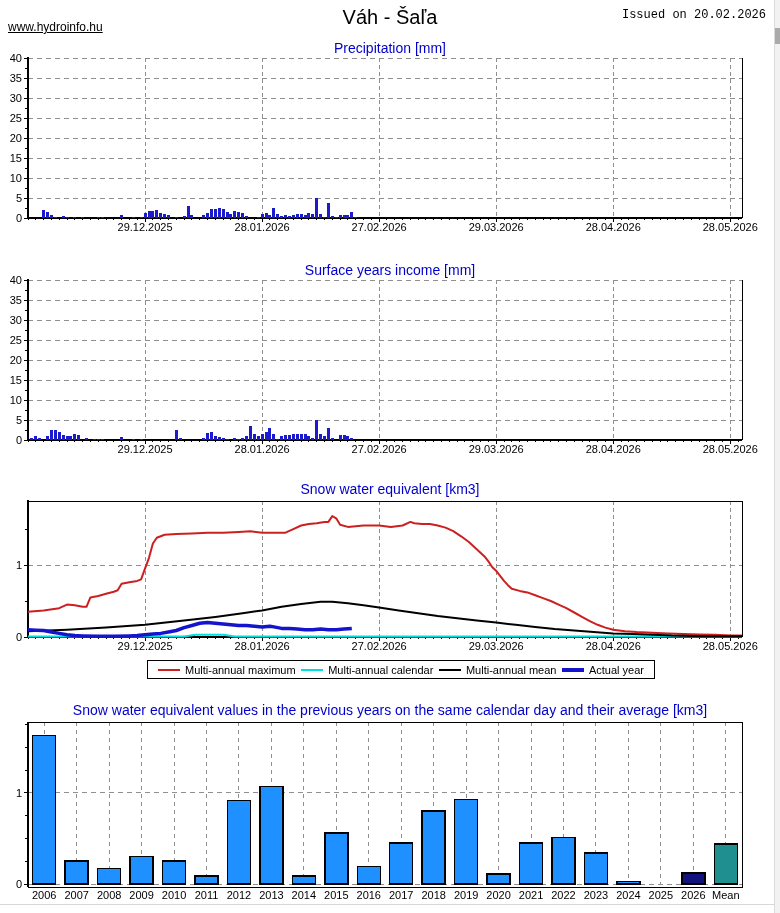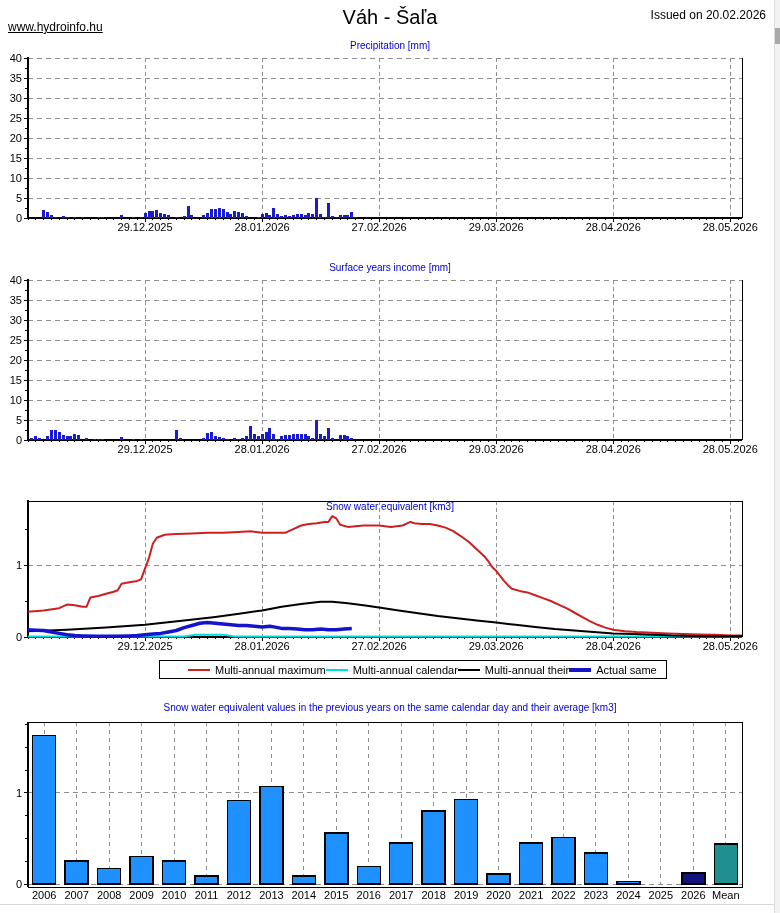--- a/index.html
+++ b/index.html
@@ -1,27 +1,27 @@
 <!DOCTYPE html>
 <html><head>
 <meta charset="utf-8">
 <style>
   html,body{margin:0;padding:0;background:#fff;}
   body{width:780px;height:913px;position:relative;font-family:"Liberation Sans",sans-serif;color:#000;overflow:hidden;}
   .hdr-site{position:absolute;left:8px;top:20px;font-size:12px;text-decoration:underline;}
   .hdr-title{position:absolute;left:0;top:6px;width:100%;text-align:center;font-size:20px;}
-  .hdr-issued{position:absolute;right:14px;top:8px;font-size:12px;}
-  .chart-title{position:absolute;left:0;width:100%;text-align:center;font-size:10px;color:#0000cc;}
-  #t0{top:40px}#t1{top:262px}#t2{top:501px}#t3{top:702px}
+  .hdr-issued{position:absolute;right:14px;top:8px;font-size:12px;font-family:Liberation Mono, monospace;}
+  .chart-title{position:absolute;left:0;width:100%;text-align:center;font-size:14px;color:#0000cc;}
+  #t0{top:40px}#t1{top:262px}#t2{top:481px}#t3{top:702px}
   svg{position:absolute;left:0;display:block;}
   #c0{top:52px}#c1{top:274px}#c2{top:495px}#c3{top:714px}
   svg text{font-family:"Liberation Sans",sans-serif;font-size:11px;fill:#000;}
   .legend{position:absolute;left:147px;top:660px;width:508px;height:19px;border:1px solid #000;
           background:#fff;display:flex;align-items:center;justify-content:space-between;
-          padding:0 28px;box-sizing:border-box;margin-left:12px;}
+          padding:0 10px;box-sizing:border-box;}
   .legend .li{display:flex;align-items:center;font-size:11px;white-space:nowrap;}
   .legend .sw{display:inline-block;width:22px;margin-right:5px;}
   .scroll-track{position:absolute;right:0;top:0;width:5px;height:913px;background:#f2f2f2;border-left:1px solid #dcdcdc;}
   .scroll-thumb{position:absolute;right:0;top:28px;width:5px;height:16px;background:#aaa;}
   .bottom-edge{position:absolute;left:0;top:904px;width:780px;height:1px;background:#d8d8d8;}
 </style>
 </head>
 <body>
 
 <div class="hdr-site">www.hydroinfo.hu</div>
@@ -619,25 +619,25 @@
   <span class="li">
     <span class="sw" style="background: rgb(204, 32, 32); height: 2px;"></span>
     <span>Multi-annual maximum</span>
   </span>
   <span class="li">
     <span class="sw" style="background: rgb(0, 222, 222); height: 2px;"></span>
     <span>Multi-annual calendar</span>
   </span>
   <span class="li">
     <span class="sw" style="background: rgb(0, 0, 0); height: 2px;"></span>
-    <span>Multi-annual their</span>
+    <span>Multi-annual mean</span>
   </span>
   <span class="li">
     <span class="sw" style="background: rgb(20, 20, 204); height: 4px;"></span>
-    <span>Actual same</span>
+    <span>Actual year</span>
   </span>
 </div>
 
 <div class="chart-title" id="t3">Snow water equivalent values in the previous years on the same calendar day and their average [km3]</div>
 <svg id="c3" width="780" height="199">
     <g>
       <line x1="44.22727272727273" y1="8" x2="44.22727272727273" y2="170" stroke="#8f8f8f" stroke-dasharray="4 4" shape-rendering="crispEdges"></line>
       <line x1="76.68181818181819" y1="8" x2="76.68181818181819" y2="170" stroke="#8f8f8f" stroke-dasharray="4 4" shape-rendering="crispEdges"></line>
       <line x1="109.13636363636363" y1="8" x2="109.13636363636363" y2="170" stroke="#8f8f8f" stroke-dasharray="4 4" shape-rendering="crispEdges"></line>
       <line x1="141.5909090909091" y1="8" x2="141.5909090909091" y2="170" stroke="#8f8f8f" stroke-dasharray="4 4" shape-rendering="crispEdges"></line>

